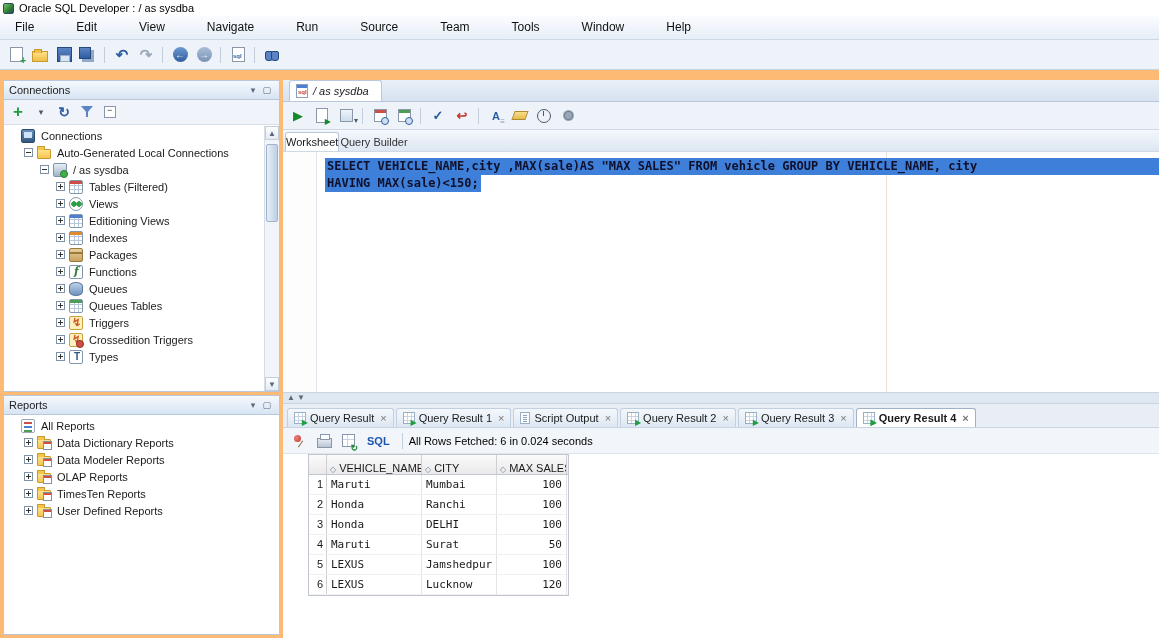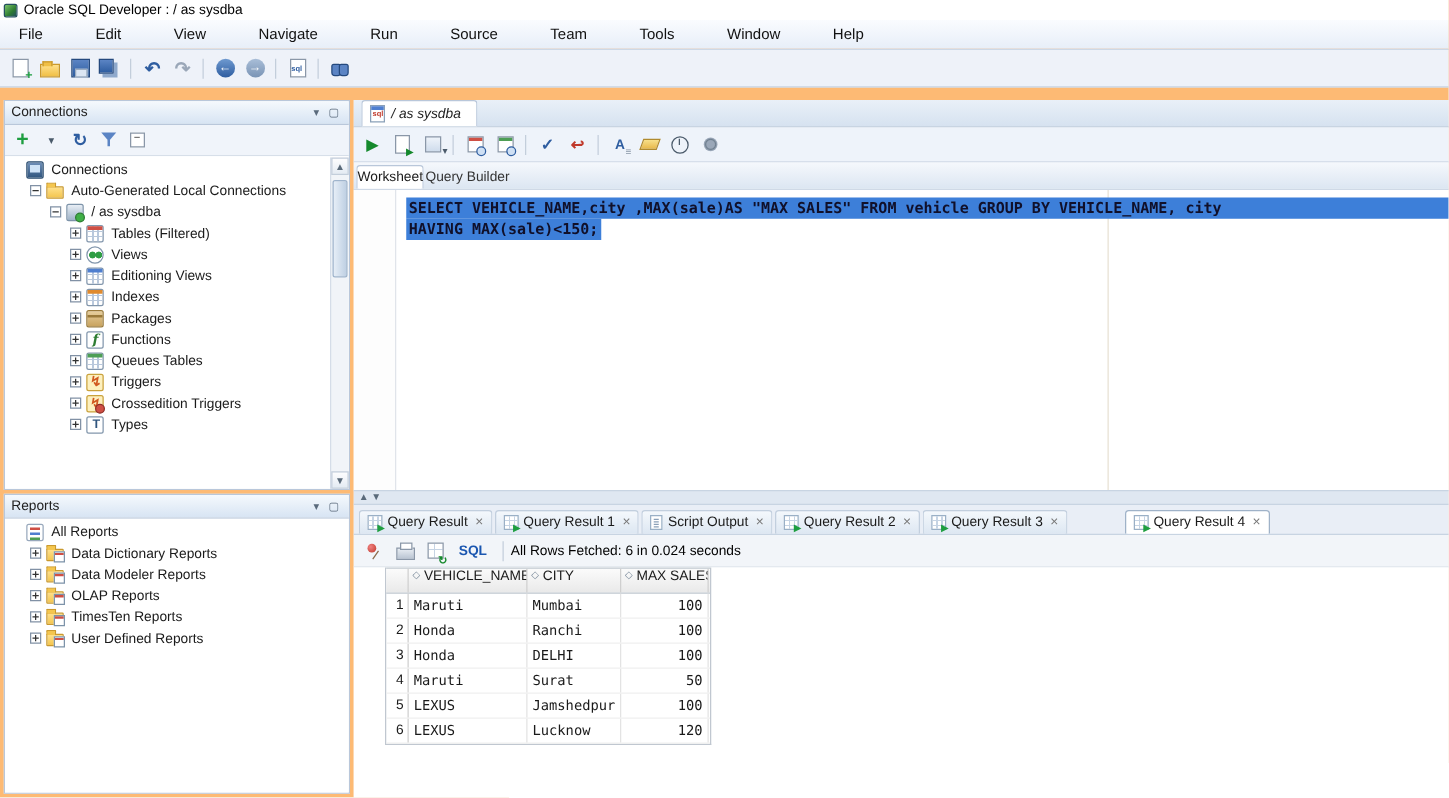--- a/index.html
+++ b/index.html
@@ -158,40 +158,40 @@
   .code { position:absolute; left:42px; right:0; top:6px; font:bold 12px "DejaVu Sans Mono",monospace; }
   .code-line { height:17px; line-height:17px; white-space:pre; }
   .line1-selected { background:#3d7fd9; color:#10102a; padding-left:2px; }
   .line2-selected { background:#3d7fd9; color:#10102a; padding:0 2px; display:inline-block; height:17px; }
 
   .splitter { position:absolute; left:0; top:312px; right:0; height:12px; background:#dfe7f1; border-top:1px solid #c8d4e2; border-bottom:1px solid #c8d4e2; display:flex; align-items:center; padding-left:4px; gap:2px; }
   .split-arrow { font-size:8px; color:#5a6a7a; line-height:10px; }
 
   .rtabs { position:absolute; left:0; top:324px; right:0; height:24px; background:#e9eef6; border-bottom:1px solid #c8d4e2; display:flex; align-items:flex-end; padding-left:4px; gap:2px; }
   .rtab { display:flex; align-items:center; gap:4px; padding:3px 6px; background:linear-gradient(#f4f8fc,#dde7f2); border:1px solid #c2cfde; border-bottom:none; border-radius:3px 3px 0 0; }
-  .rtab-true { background:#fff; border-color:#9fb2c8; font-weight:normal;margin-left:44px; }
+  .rtab-true { background:#fff; border-color:#9fb2c8; font-weight:bold; }
   .rtab-close { color:#777; font-size:11px; line-height:10px; padding-left:2px; }
   .rtab-close::before { content:"×"; }
   .rticon-query-result { width:12px; height:12px; background:#fff; border:1px solid #9ab0c6; position:relative; flex:none; }
   .rticon-query-result::before { content:""; position:absolute; inset:0;
       background:linear-gradient(90deg,transparent 0 3px,#c6d4e4 3px 4px,transparent 4px 7px,#c6d4e4 7px 8px,transparent 8px),
                  linear-gradient(180deg,transparent 0 3px,#c6d4e4 3px 4px,transparent 4px 7px,#c6d4e4 7px 8px,transparent 8px); }
   .rticon-query-result::after { content:"▶"; position:absolute; right:-3px; bottom:-4px; font-size:8px; color:#1e9e40; }
   .rticon-script-output { width:10px; height:12px; background:#fff; border:1px solid #9ab0c6; position:relative; flex:none; }
   .rticon-script-output::before { content:""; position:absolute; left:2px; right:2px; top:2px; height:1px; background:#8aa0b8; box-shadow:0 2px 0 #8aa0b8,0 4px 0 #8aa0b8,0 6px 0 #8aa0b8; }
 
   .rtoolbar { position:absolute; left:0; top:348px; right:0; height:26px; background:#f2f5f9; border-bottom:1px solid #dfe5ec; display:flex; align-items:center; padding-left:6px; gap:2px; }
   .sql-link { color:#1a56b0; font-weight:bold; margin:0 6px; }
   .rt-sep { width:1px; height:16px; background:#c3cedb; margin:0 4px; }
   .status-text { color:#000; }
 
   .gridwrap { position:absolute; left:0; top:374px; right:0; bottom:0; background:#fff; }
   .grid { position:absolute; left:25px; top:0; border:1px solid #c0c7d0; border-top:none; background:#fff; width:261px; }
   .ghead { display:flex; height:21px; background:linear-gradient(#fbfbfb,#e9e9e9); border-top:1px solid #c0c7d0; border-bottom:1px solid #c0c7d0; }
-  .hcell { display:flex; align-items:flex-start; border-right:1px solid #cfcfcf; padding:0 3px; white-space:nowrap; overflow:hidden; }
+  .hcell { display:flex; align-items:flex-end; border-right:1px solid #cfcfcf; padding:0 3px; white-space:nowrap; overflow:hidden; }
   .hcell:nth-child(1) { width:18px; }
   .hcell:nth-child(2) { width:95px; }
   .hcell:nth-child(3) { width:75px; }
   .hcell:nth-child(4) { width:70px; }
   .sort-icon { margin-right:3px; color:#7a8a9a; font-size:8px; }
   .sort-icon::before { content:"◇"; }
   .grow { display:flex; height:20px; border-bottom:1px solid #f0f0f0; }
   .gcell { border-right:1px solid #e3e3e3; padding:0 4px; line-height:19px; font-family:"DejaVu Sans Mono",monospace; font-size:11px; white-space:nowrap; overflow:hidden; }
   .gcell:nth-child(1) { width:18px; font-family:"Liberation Sans",sans-serif; text-align:right; border-right:1px solid #cfcfcf; padding:0 3px; }
   .gcell:nth-child(2) { width:95px; }
@@ -339,20 +339,26 @@
   </div>
 
 
   <div class="tree-row">
     <span class="tindent" style="width: 48px;"></span>
     <span class="expander exp-plus"></span>
     <span class="ticon ticon-functions"></span>
     <span class="tlabel">Functions</span>
   </div>
 
+  <div class="tree-row">
+    <span class="tindent" style="width: 48px;"></span>
+    <span class="expander exp-plus"></span>
+    <span class="ticon ticon-queues"></span>
+    <span class="tlabel">Queues</span>
+  </div>
 
   <div class="tree-row">
     <span class="tindent" style="width: 48px;"></span>
     <span class="expander exp-plus"></span>
     <span class="ticon ticon-queues-tables"></span>
     <span class="tlabel">Queues Tables</span>
   </div>
 
   <div class="tree-row">
     <span class="tindent" style="width: 48px;"></span>

